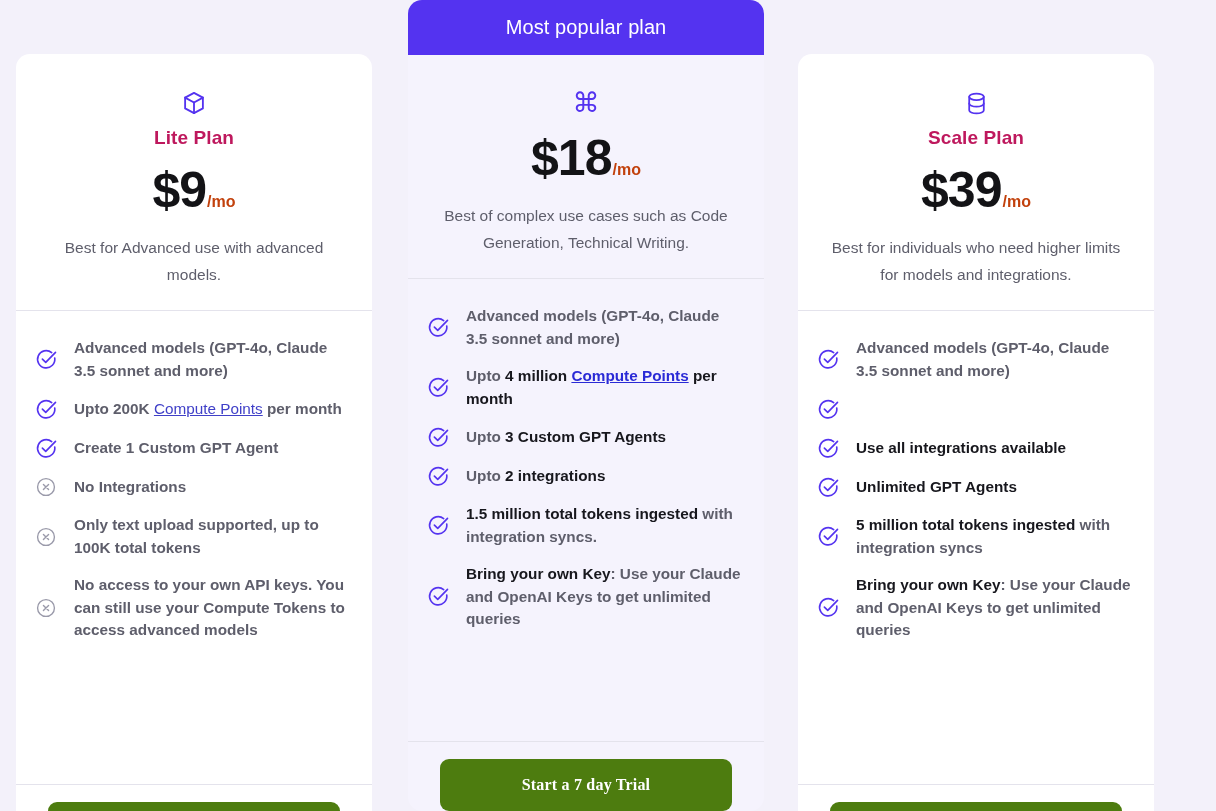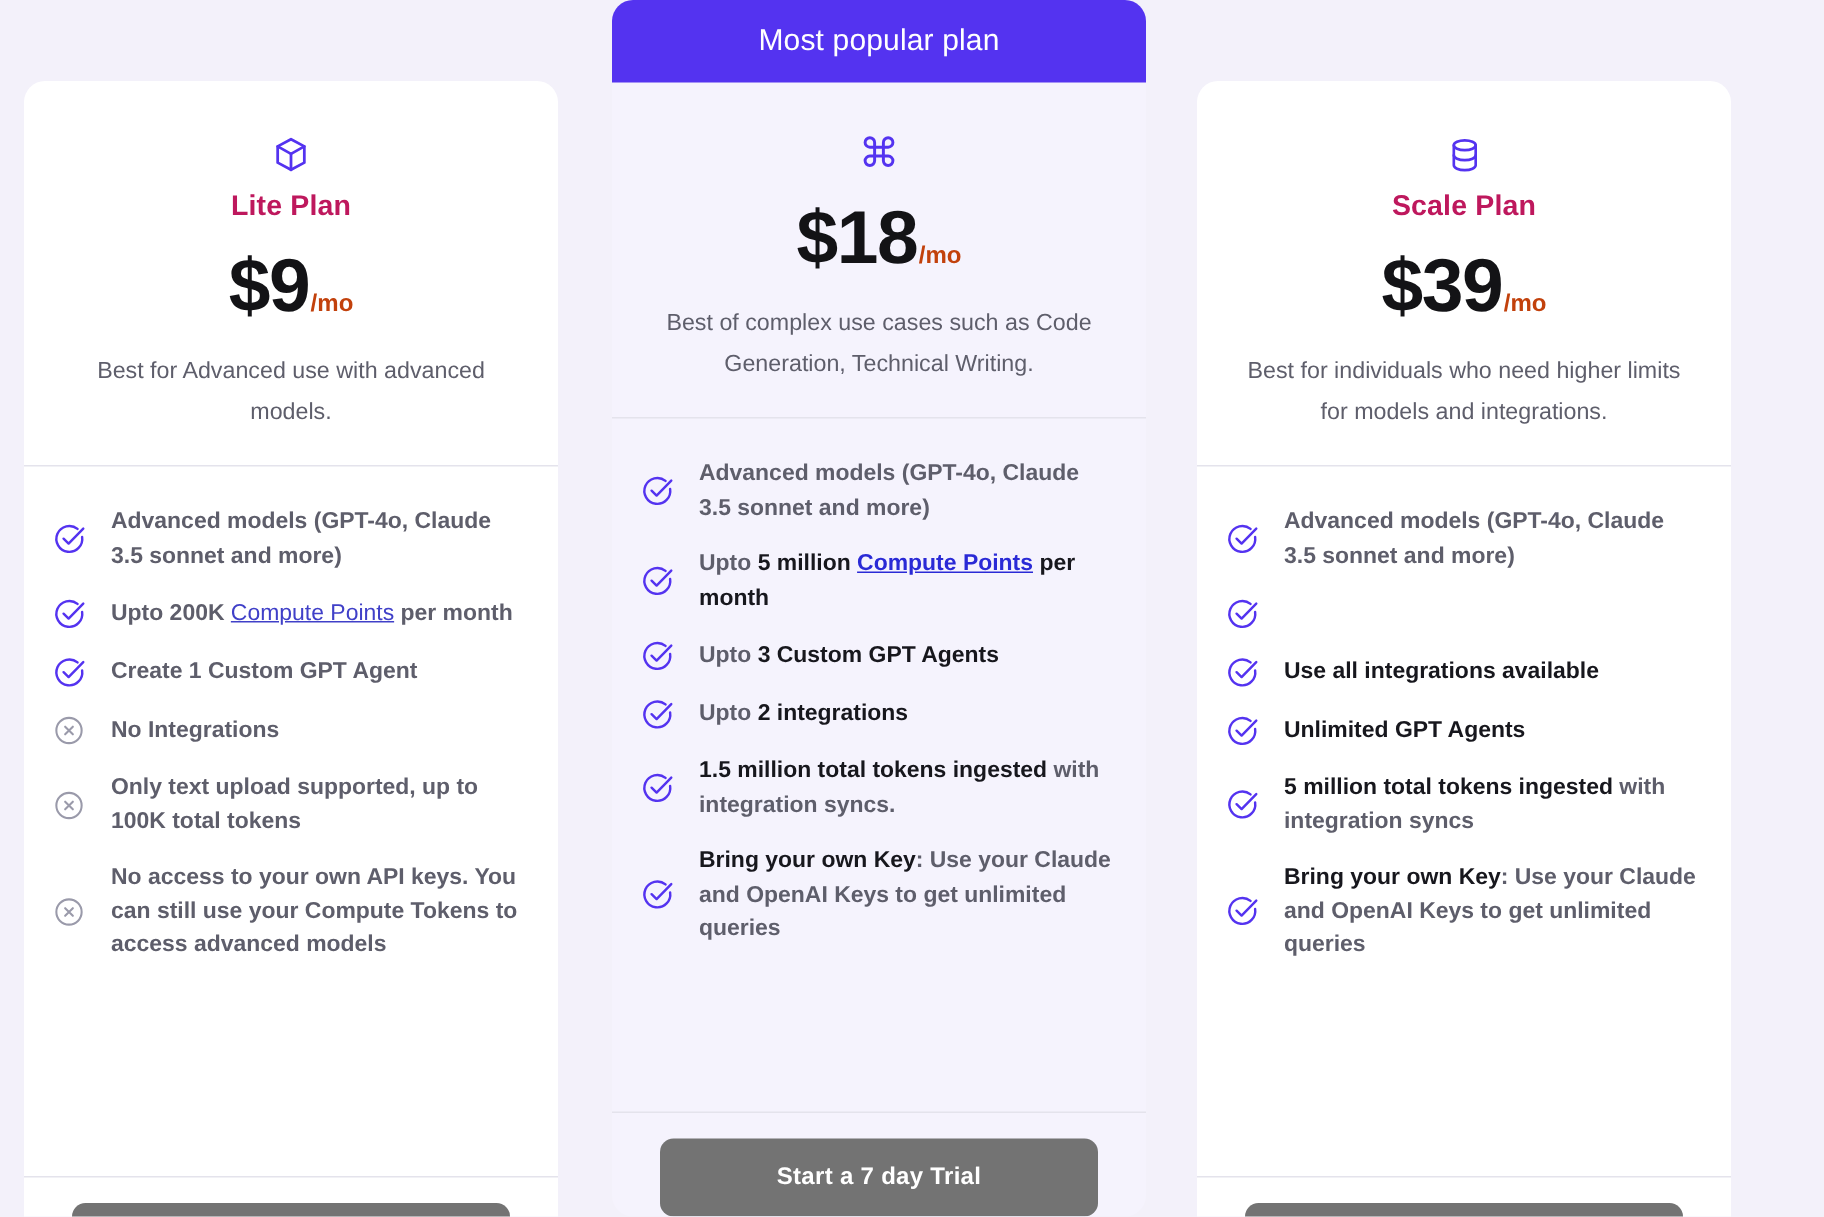--- a/index.html
+++ b/index.html
@@ -167,26 +167,26 @@
   }
 
   
   .card-foot {
     border-top: 1px solid #e4e3ec;
     padding: 17px 32px 0 32px;
   }
   .cta-button {
     width: 100%;
     height: 52px;
-    background: #737373;
+    background: #4d7c0f;
     color: #ffffff;
     border: none;
     border-radius: 9px;
     font-size: 16px;
-    font-family: Liberation Sans, sans-serif;
+    font-family: Liberation Serif, serif;
     font-weight: bold;
     cursor: pointer;
     letter-spacing: .2px;
   }
 </style>
 </head>
 <body>
 
 <div class="pricing-wrap">
 
@@ -291,21 +291,21 @@
           </span>
           <div class="feature-text"><span class="muted">Advanced models (GPT-4o, Claude 3.5 sonnet and more)</span></div>
         </div>
         <div class="feature">
           <span class="feature-icon">
             <svg width="23" height="23" viewBox="0 0 24 24" fill="none" stroke="#5433f0" stroke-width="1.7" stroke-linecap="round" stroke-linejoin="round">
               <path d="M20.6 10.4a9 9 0 1 1-3.2-5.6"></path>
               <path d="M7.7 11.6 11.2 15 21.4 4.6"></path>
             </svg>
           </span>
-          <div class="feature-text"><span class="muted">Upto </span><b>5 million </b><a class="cp-link">Compute Points</a><b> per month</b></div>
+          <div class="feature-text"><span class="muted">Upto </span><b>4 million </b><a class="cp-link">Compute Points</a><b> per month</b></div>
         </div>
         <div class="feature">
           <span class="feature-icon">
             <svg width="23" height="23" viewBox="0 0 24 24" fill="none" stroke="#5433f0" stroke-width="1.7" stroke-linecap="round" stroke-linejoin="round">
               <path d="M20.6 10.4a9 9 0 1 1-3.2-5.6"></path>
               <path d="M7.7 11.6 11.2 15 21.4 4.6"></path>
             </svg>
           </span>
           <div class="feature-text"><span class="muted">Upto </span><b>3 Custom GPT Agents</b></div>
         </div>

